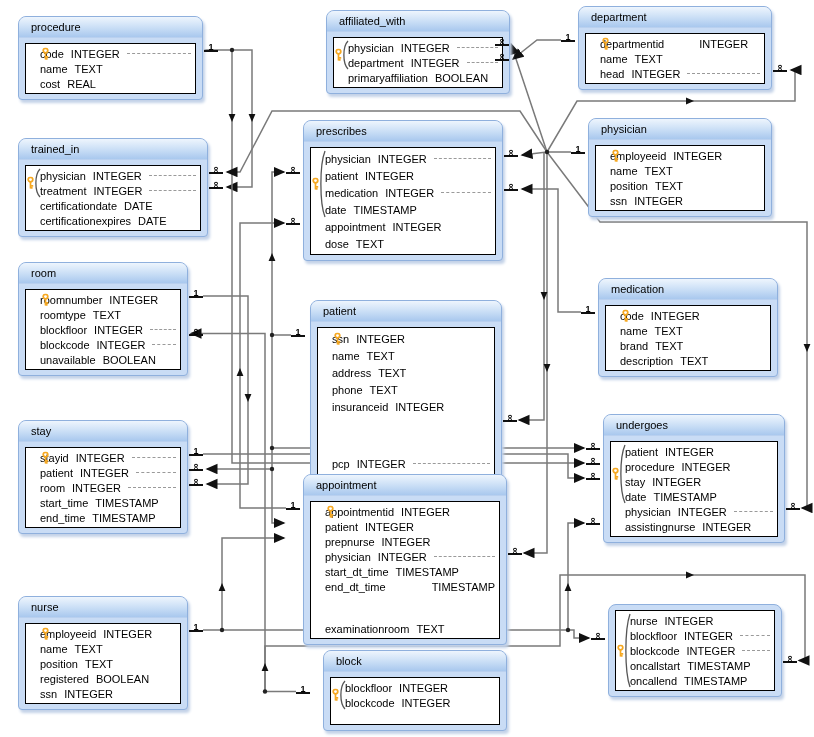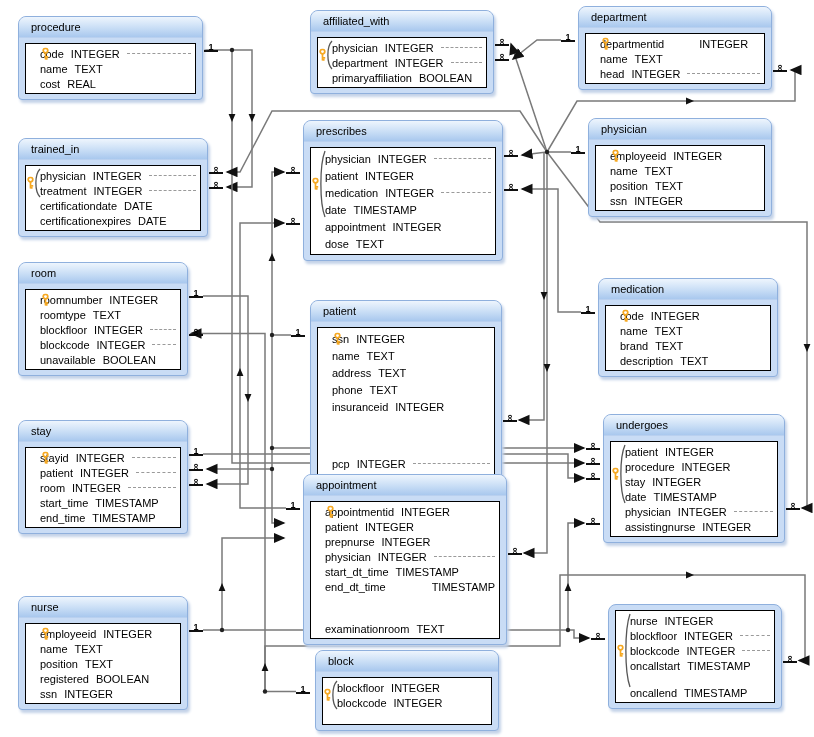--- a/index.html
+++ b/index.html
@@ -240,21 +240,21 @@
               <span class="fl">registered</span>
               <span class="ft">BOOLEAN</span>
             </div>
             <div class="row" style="height: 15px;">
               <span class="fl">ssn</span>
               <span class="ft">INTEGER</span>
             </div>
           </div>
     </div>
   </div>
-      <div class="tbl" style="left: 310px; top: 10px; width: 182px;">
+      <div class="tbl" style="left: 326px; top: 10px; width: 182px;">
     <div class="tbl-h">affiliated_with</div>
     <div class="tbl-b">
       <div class="rows">
             <div class="row dash" style="height: 15px;">
               <span class="fl">physician</span>
               <span class="ft">INTEGER</span>
               <span class="dl"></span>
             </div>
             <div class="row dash" style="height: 15px;">
               <span class="fl">department</span>
@@ -384,21 +384,21 @@
               <span class="fl">end_dt_time</span>
               <span class="ft">TIMESTAMP</span>
             </div>
             <div class="row" style="height: 15px; margin-top: 27px;">
               <span class="fl">examinationroom</span>
               <span class="ft">TEXT</span>
             </div>
           </div>
     </div>
   </div>
-      <div class="tbl" style="left: 315px; top: 650px; width: 182px;">
+      <div class="tbl" style="left: 323px; top: 650px; width: 182px;">
     <div class="tbl-h">block</div>
     <div class="tbl-b">
       <div class="rows" style="min-height: 42px;">
             <div class="row" style="height: 15px;">
               <span class="fl">blockfloor</span>
               <span class="ft">INTEGER</span>
             </div>
             <div class="row" style="height: 15px;">
               <span class="fl">blockcode</span>
               <span class="ft">INTEGER</span>
@@ -544,21 +544,21 @@
             </div>
             <div class="row dash" style="height: 15px;">
               <span class="fl">blockcode</span>
               <span class="ft">INTEGER</span>
               <span class="dl"></span>
             </div>
             <div class="row" style="height: 15px;">
               <span class="fl">oncallstart</span>
               <span class="ft">TIMESTAMP</span>
             </div>
-            <div class="row" style="height: 15px; margin-top: 12px;">
+            <div class="row" style="height: 15px;">
               <span class="fl">oncallend</span>
               <span class="ft">TIMESTAMP</span>
             </div>
             <svg class="bracesvg" width="8" height="75" style="top: 2px;">
               <path d="M7 1 C1.5 16.5 1.5 58.5 7 74" fill="none" stroke="#555" stroke-width="1.3"></path>
             </svg>
             <svg class="keyicon grp" width="9" height="13" viewBox="0 0 9 13" style="top: 39.5px;">
               <circle cx="4.5" cy="3.1" r="2.3" fill="none" stroke="#f6a821" stroke-width="1.7"></circle>
               <path d="M4.5 5.4 V12 M4.5 9.3 H7.2 M4.5 11.4 H6.6" stroke="#f6a821" stroke-width="1.7" fill="none"></path>
             </svg>

